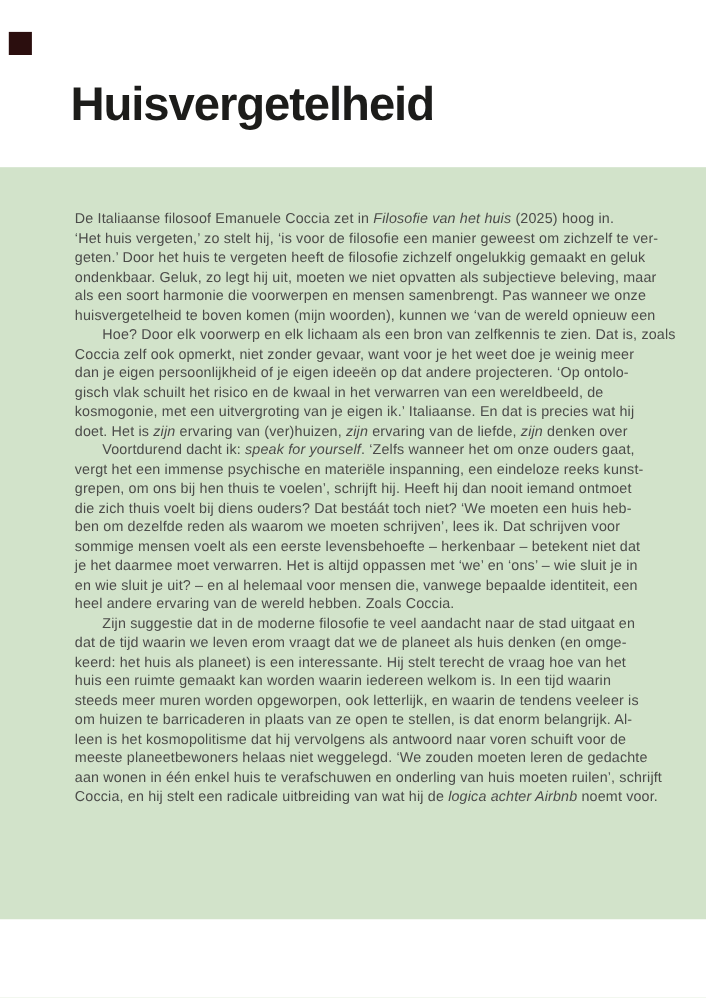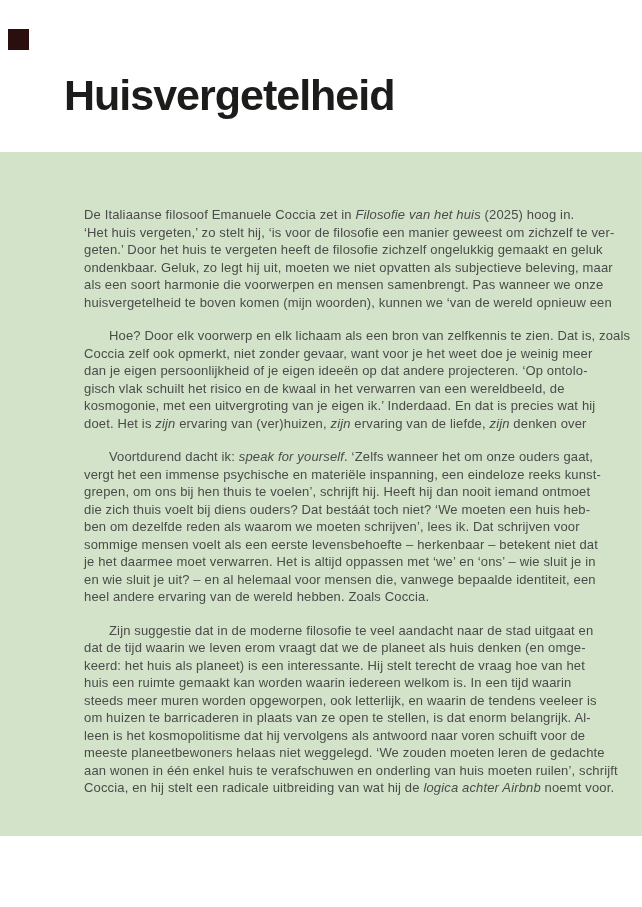--- a/index.html
+++ b/index.html
@@ -27,21 +27,21 @@
   }
   .green-panel{
     position:absolute;left:0;top:152px;width:642px;height:755px;
     background:var(--panel-bg);
   }
   .article-text{
     position:absolute;left:68px;top:190px;width:512px;
     color:var(--body-text);
     font-size:13px;line-height:17.5px;letter-spacing:0.15px;
   }
-  .para{margin:16px;}
+  .para{margin:0;}
   .line{white-space:nowrap;height:17.5px;}
   .line.indent{padding-left:25px;}
   .it{font-style:italic;}
   .page-footer{
     position:absolute;left:44px;top:849px;
     color:var(--footer-text);
     font-size:13px;letter-spacing:0.2px;line-height:1.2;
     display:flex;align-items:baseline;
   }
   .page-footer .pagenum{margin-right:13px;color:#3d3d3b;}
@@ -60,21 +60,21 @@
         <div class="line"><span>geten.’ Door het huis te vergeten heeft de filosofie zichzelf ongelukkig gemaakt en geluk</span></div>
         <div class="line"><span>ondenkbaar. Geluk, zo legt hij uit, moeten we niet opvatten als subjectieve beleving, maar</span></div>
         <div class="line"><span>als een soort harmonie die voorwerpen en mensen samenbrengt. Pas wanneer we onze</span></div>
         <div class="line"><span>huisvergetelheid te boven komen (mijn woorden), kunnen we ‘van de wereld opnieuw een</span></div>
       </div>
       <div class="para">
         <div class="line indent"><span>Hoe? Door elk voorwerp en elk lichaam als een bron van zelfkennis te zien. Dat is, zoals</span></div>
         <div class="line"><span>Coccia zelf ook opmerkt, niet zonder gevaar, want voor je het weet doe je weinig meer</span></div>
         <div class="line"><span>dan je eigen persoonlijkheid of je eigen ideeën op dat andere projecteren. ‘Op ontolo-</span></div>
         <div class="line"><span>gisch vlak schuilt het risico en de kwaal in het verwarren van een wereldbeeld, de</span></div>
-        <div class="line"><span>kosmogonie, met een uitvergroting van je eigen ik.’ Inderdaad. En dat is precies wat hij</span></div>
+        <div class="line"><span>kosmogonie, met een uitvergroting van je eigen ik.’ Italiaanse. En dat is precies wat hij</span></div>
         <div class="line"><span>doet. Het is </span><span class="it">zijn</span><span> ervaring van (ver)huizen, </span><span class="it">zijn</span><span> ervaring van de liefde, </span><span class="it">zijn</span><span> denken over</span></div>
       </div>
       <div class="para">
         <div class="line indent"><span>Voortdurend dacht ik: </span><span class="it">speak for yourself</span><span>. ‘Zelfs wanneer het om onze ouders gaat,</span></div>
         <div class="line"><span>vergt het een immense psychische en materiële inspanning, een eindeloze reeks kunst-</span></div>
         <div class="line"><span>grepen, om ons bij hen thuis te voelen’, schrijft hij. Heeft hij dan nooit iemand ontmoet</span></div>
         <div class="line"><span>die zich thuis voelt bij diens ouders? Dat bestáát toch niet? ‘We moeten een huis heb-</span></div>
         <div class="line"><span>ben om dezelfde reden als waarom we moeten schrijven’, lees ik. Dat schrijven voor</span></div>
         <div class="line"><span>sommige mensen voelt als een eerste levensbehoefte – herkenbaar – betekent niet dat</span></div>
         <div class="line"><span>je het daarmee moet verwarren. Het is altijd oppassen met ‘we’ en ‘ons’ – wie sluit je in</span></div>

